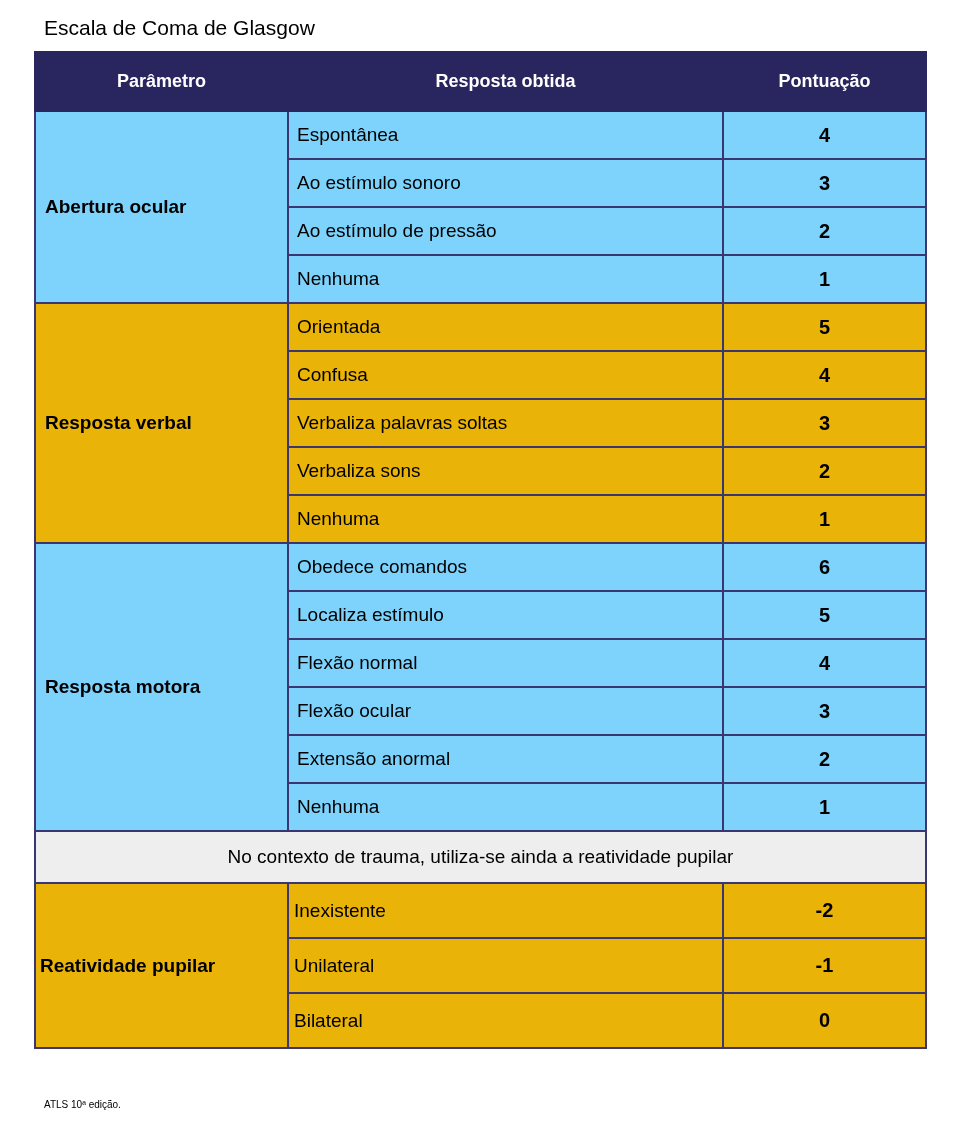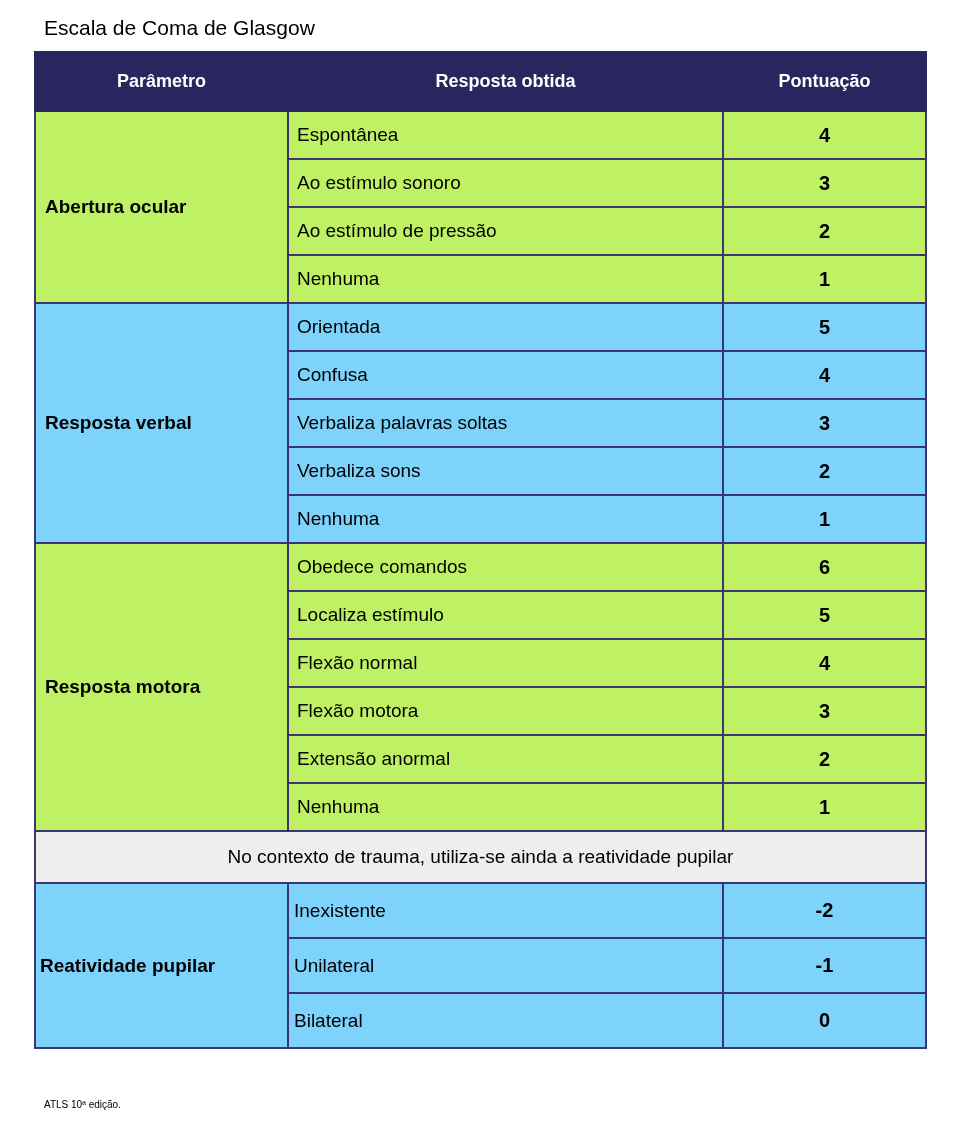--- a/index.html
+++ b/index.html
@@ -5,22 +5,22 @@
   html, body { margin: 0; padding: 0; background: #ffffff; }
   body { width: 959px; height: 1133px; position: relative; font-family: "Liberation Sans", sans-serif; color: #000; }
   .title { position: absolute; left: 44px; top: 16px; font-size: 21px; font-weight: normal; }
   table { position: absolute; left: 34px; top: 51px; border-collapse: collapse; width: 891px; table-layout: fixed; }
   col.c1 { width: 253px; } col.c2 { width: 435px; } col.c3 { width: 203px; }
   th { background: #29265f; color: #fff; font-size: 18px; font-weight: bold; height: 55px; border: 2px solid #29265f; border-right: 1px solid #111; text-align: center; }
   th:last-child { border-right: 2px solid #29265f; }
   td { border: 2px solid #3a3670; font-size: 19px; height: 46px; padding: 0 8px; }
   td.param { font-weight: bold; padding-left: 9px; }
   td.score { text-align: center; font-weight: bold; font-size: 20px; }
-  tr.white td { background: #bef264; }
-  tr.grey td { background: #7dd3fc; }
+  tr.white td { background: #7dd3fc; }
+  tr.grey td { background: #eab308; }
   tr.note td { background: #eeeeee; text-align: center; height: 50px; }
   tr.pup td { height: 53px; }
   td.param.pupil { padding-left: 4px; }
   td.resp.pupil { padding-left: 5px; }
   .source { position: absolute; left: 44px; top: 1099px; font-size: 10px; }
 </style>
 </head>
 <body>
 
 <div class="title">Escala de Coma de Glasgow</div>
@@ -84,21 +84,21 @@
       </tr>
       <tr class="white">
         <td class="resp">Localiza estímulo</td>
         <td class="score">5</td>
       </tr>
       <tr class="white">
         <td class="resp">Flexão normal</td>
         <td class="score">4</td>
       </tr>
       <tr class="white">
-        <td class="resp">Flexão motora</td>
+        <td class="resp">Flexão ocular</td>
         <td class="score">3</td>
       </tr>
       <tr class="white">
         <td class="resp">Extensão anormal</td>
         <td class="score">2</td>
       </tr>
       <tr class="white">
         <td class="resp">Nenhuma</td>
         <td class="score">1</td>
       </tr>

